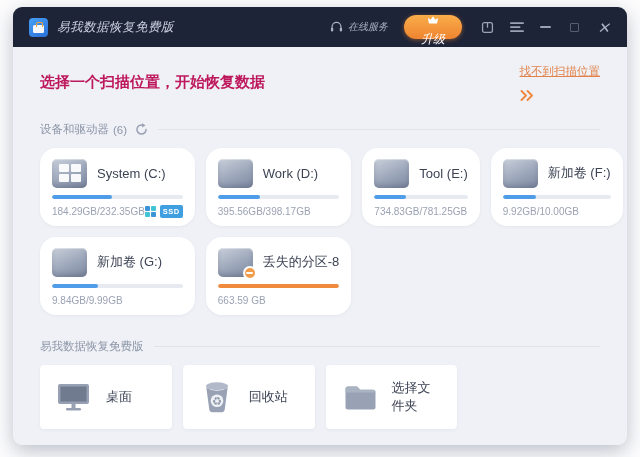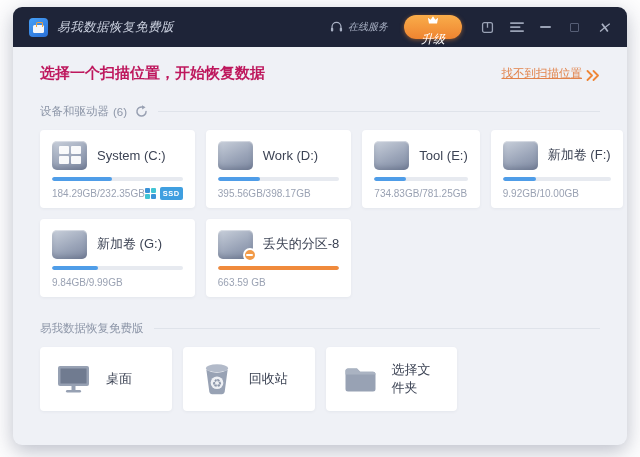--- a/index.html
+++ b/index.html
@@ -30,33 +30,33 @@
   .win-btn { display:flex; align-items:center; justify-content:center; width:15px;
               height:15px; cursor:pointer; }
   .min-glyph { width:11px; height:2px; background:#9aa2b5; border-radius:1px; }
   .max-glyph { width:9px; height:9px; border:1.5px solid #565e75; border-radius:1px; }
   .close-glyph { color:#aab1c3; font-size:15px; line-height:1; }
 
   
   .content { padding:17px 27px 0; }
   .page-header { display:flex; align-items:center; }
   .page-title { font-size:15px; font-weight:bold; color:#be185d; }
-  .help-link { margin-left:auto; display:flex; align-items:flex-end; gap:4px;
-               color:#e2834b; font-size:11.5px; cursor:pointer; }
+  .help-link { margin-left:auto; display:flex; align-items:flex-start; gap:11px;
+               color:#e2834b; font-size:11.5px; cursor:pointer;flex-direction:column; }
   .help-link .txt { text-decoration:underline; }
 
   .section-row { display:flex; align-items:center; margin-top:21px;
                  color:#8d96a8; font-size:11.5px; }
   .section-row .cnt { margin-left:4px; }
   .refresh { margin-left:8px; cursor:pointer; display:flex; align-items:center; }
   .section-line { flex:1; height:1px; background:#dfe3ea; margin-left:10px; }
 
   .drives-grid, .loc-grid { display:grid; grid-template-columns:repeat(4,1fr);
                  gap:11px; margin-top:11px; }
-  .drive-card { background:#fff; border-radius:4px; padding:10px 12px 9px;
+  .drive-card { background:#fff; border-radius:16px; padding:10px 12px 9px;
                 box-shadow:0 1px 3px rgba(90,100,120,.07); cursor:pointer; }
   .drive-top { display:flex; align-items:center; gap:10px; height:30px; }
   .drive-icon { width:35px; height:29px; border-radius:5px; position:relative; flex:none;
                 background:linear-gradient(155deg,#c9d0db 0%,#9aa4b8 58%,#7d88a0 100%);
                 box-shadow:inset 0 -3px 4px rgba(60,70,95,.25), inset 0 1px 1px rgba(255,255,255,.5); }
   .win-overlay { position:absolute; inset:0; display:none; grid-template-columns:10px 10px;
                  grid-auto-rows:8px; gap:2px; place-content:center; }
   .win-overlay i { background:#fff; border-radius:1px; opacity:.93; }
   .lost-badge { position:absolute; right:-4px; bottom:-3px; width:14px; height:14px;
                 border-radius:50%; background:#f29b49; border:2px solid #fff;

